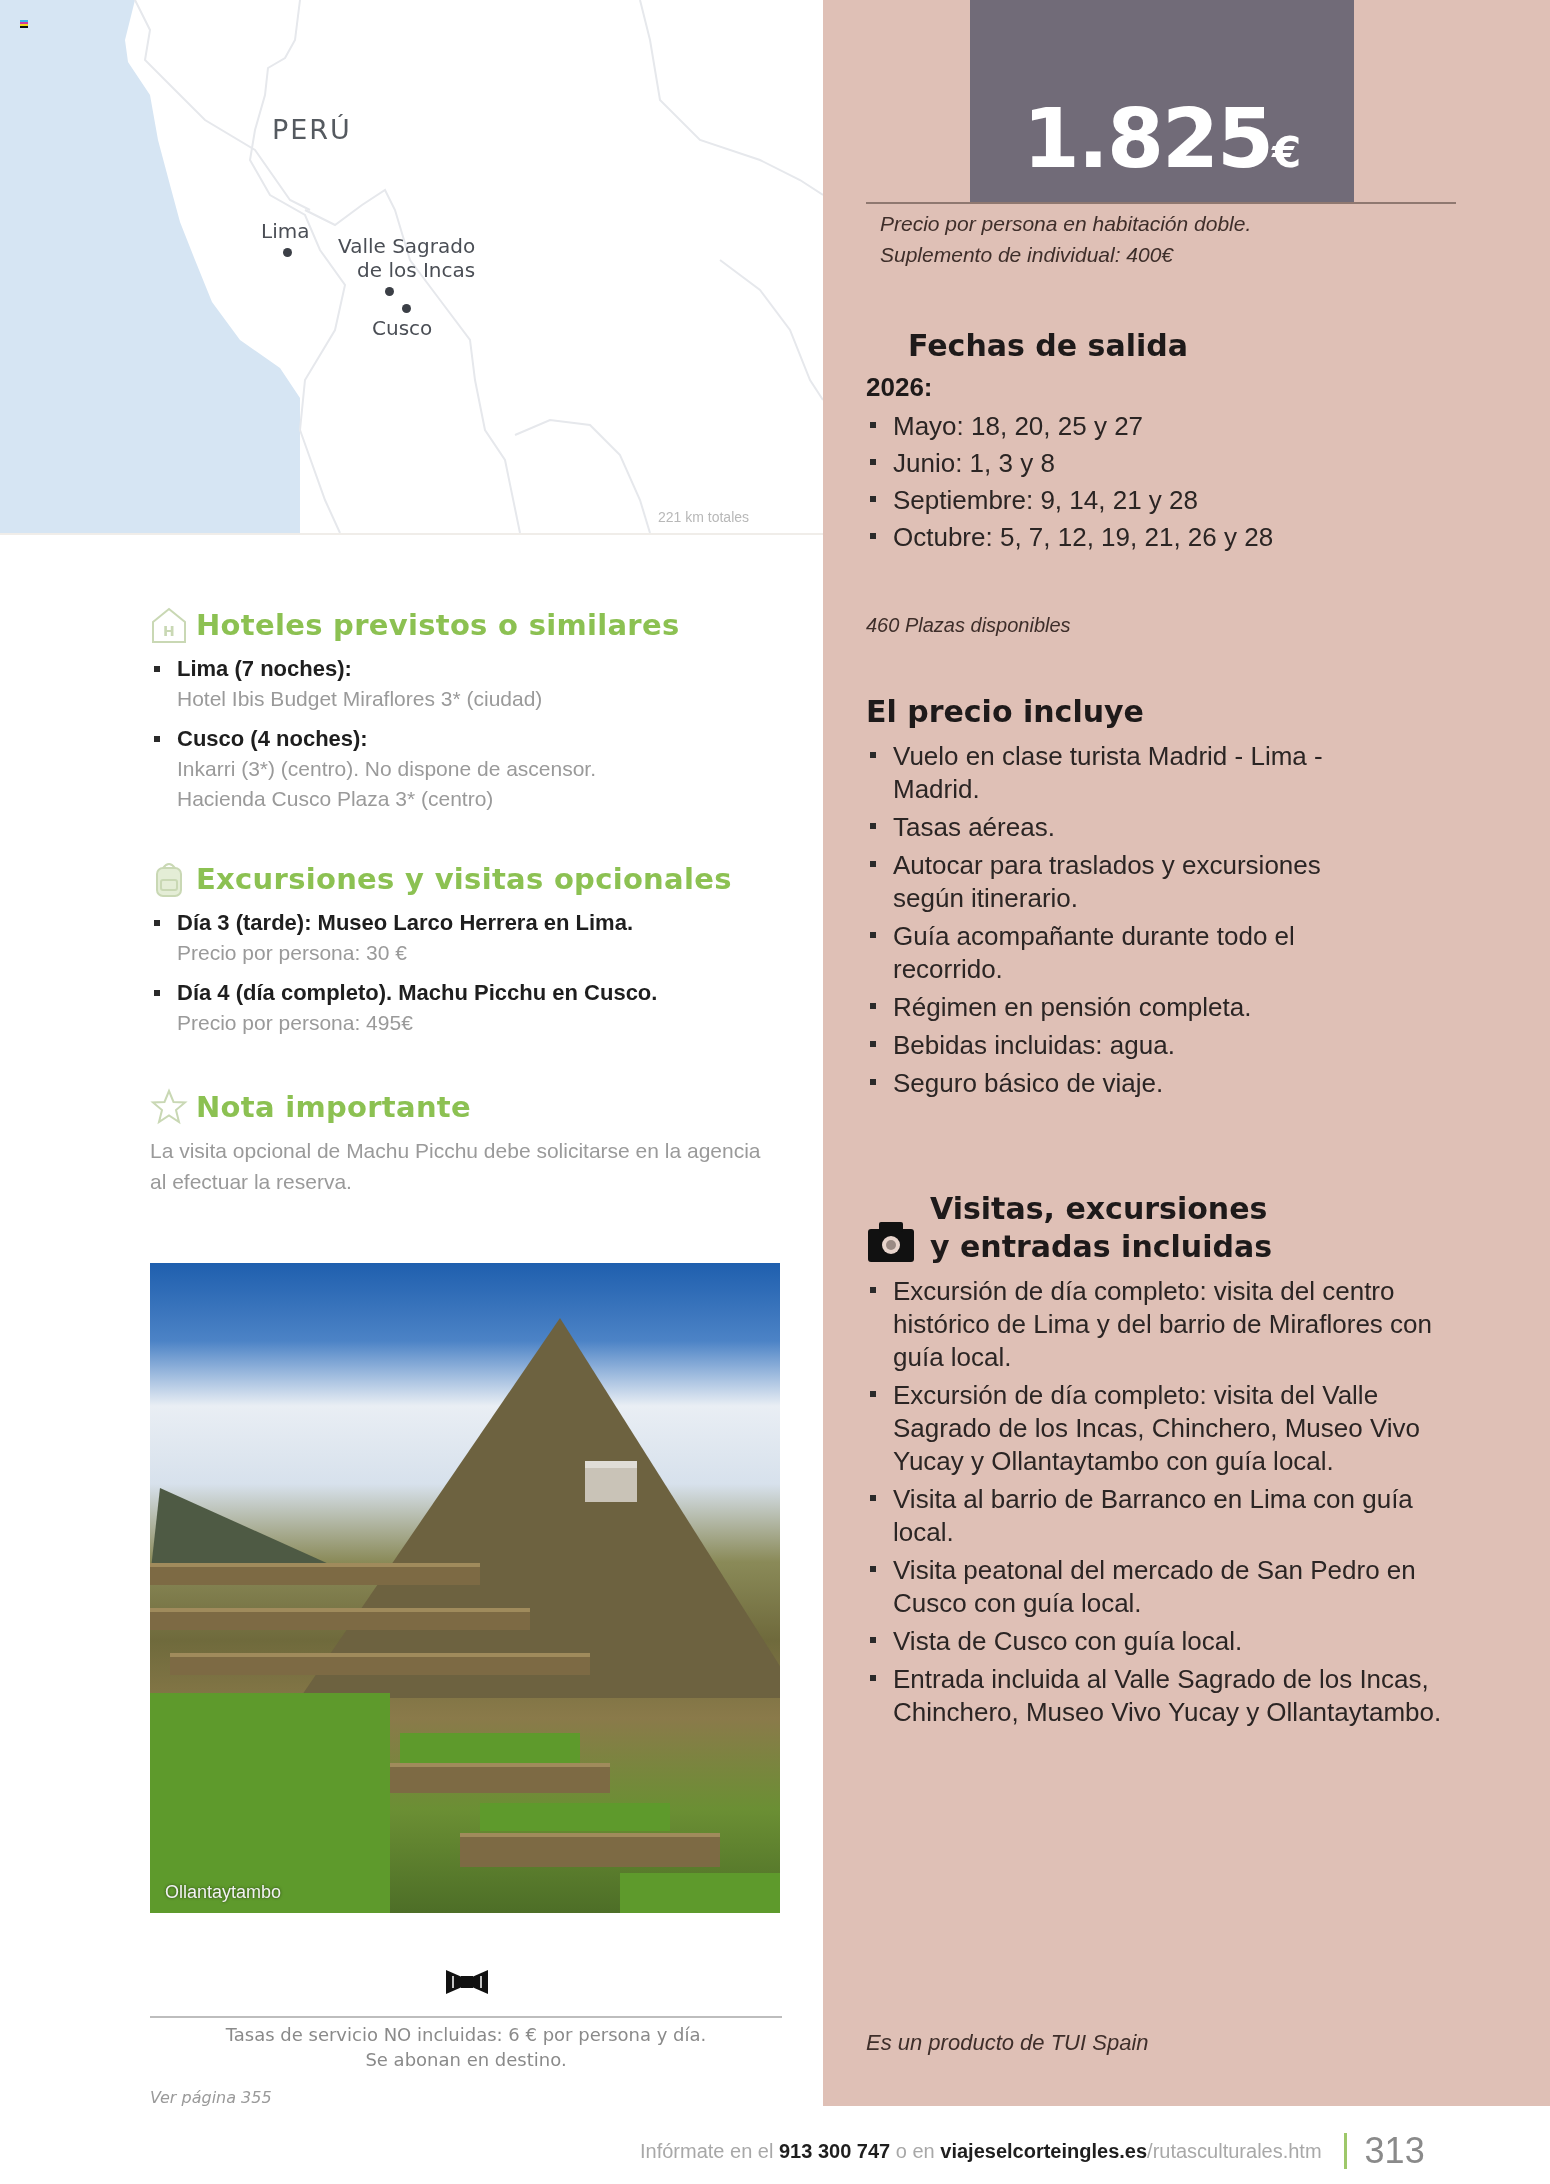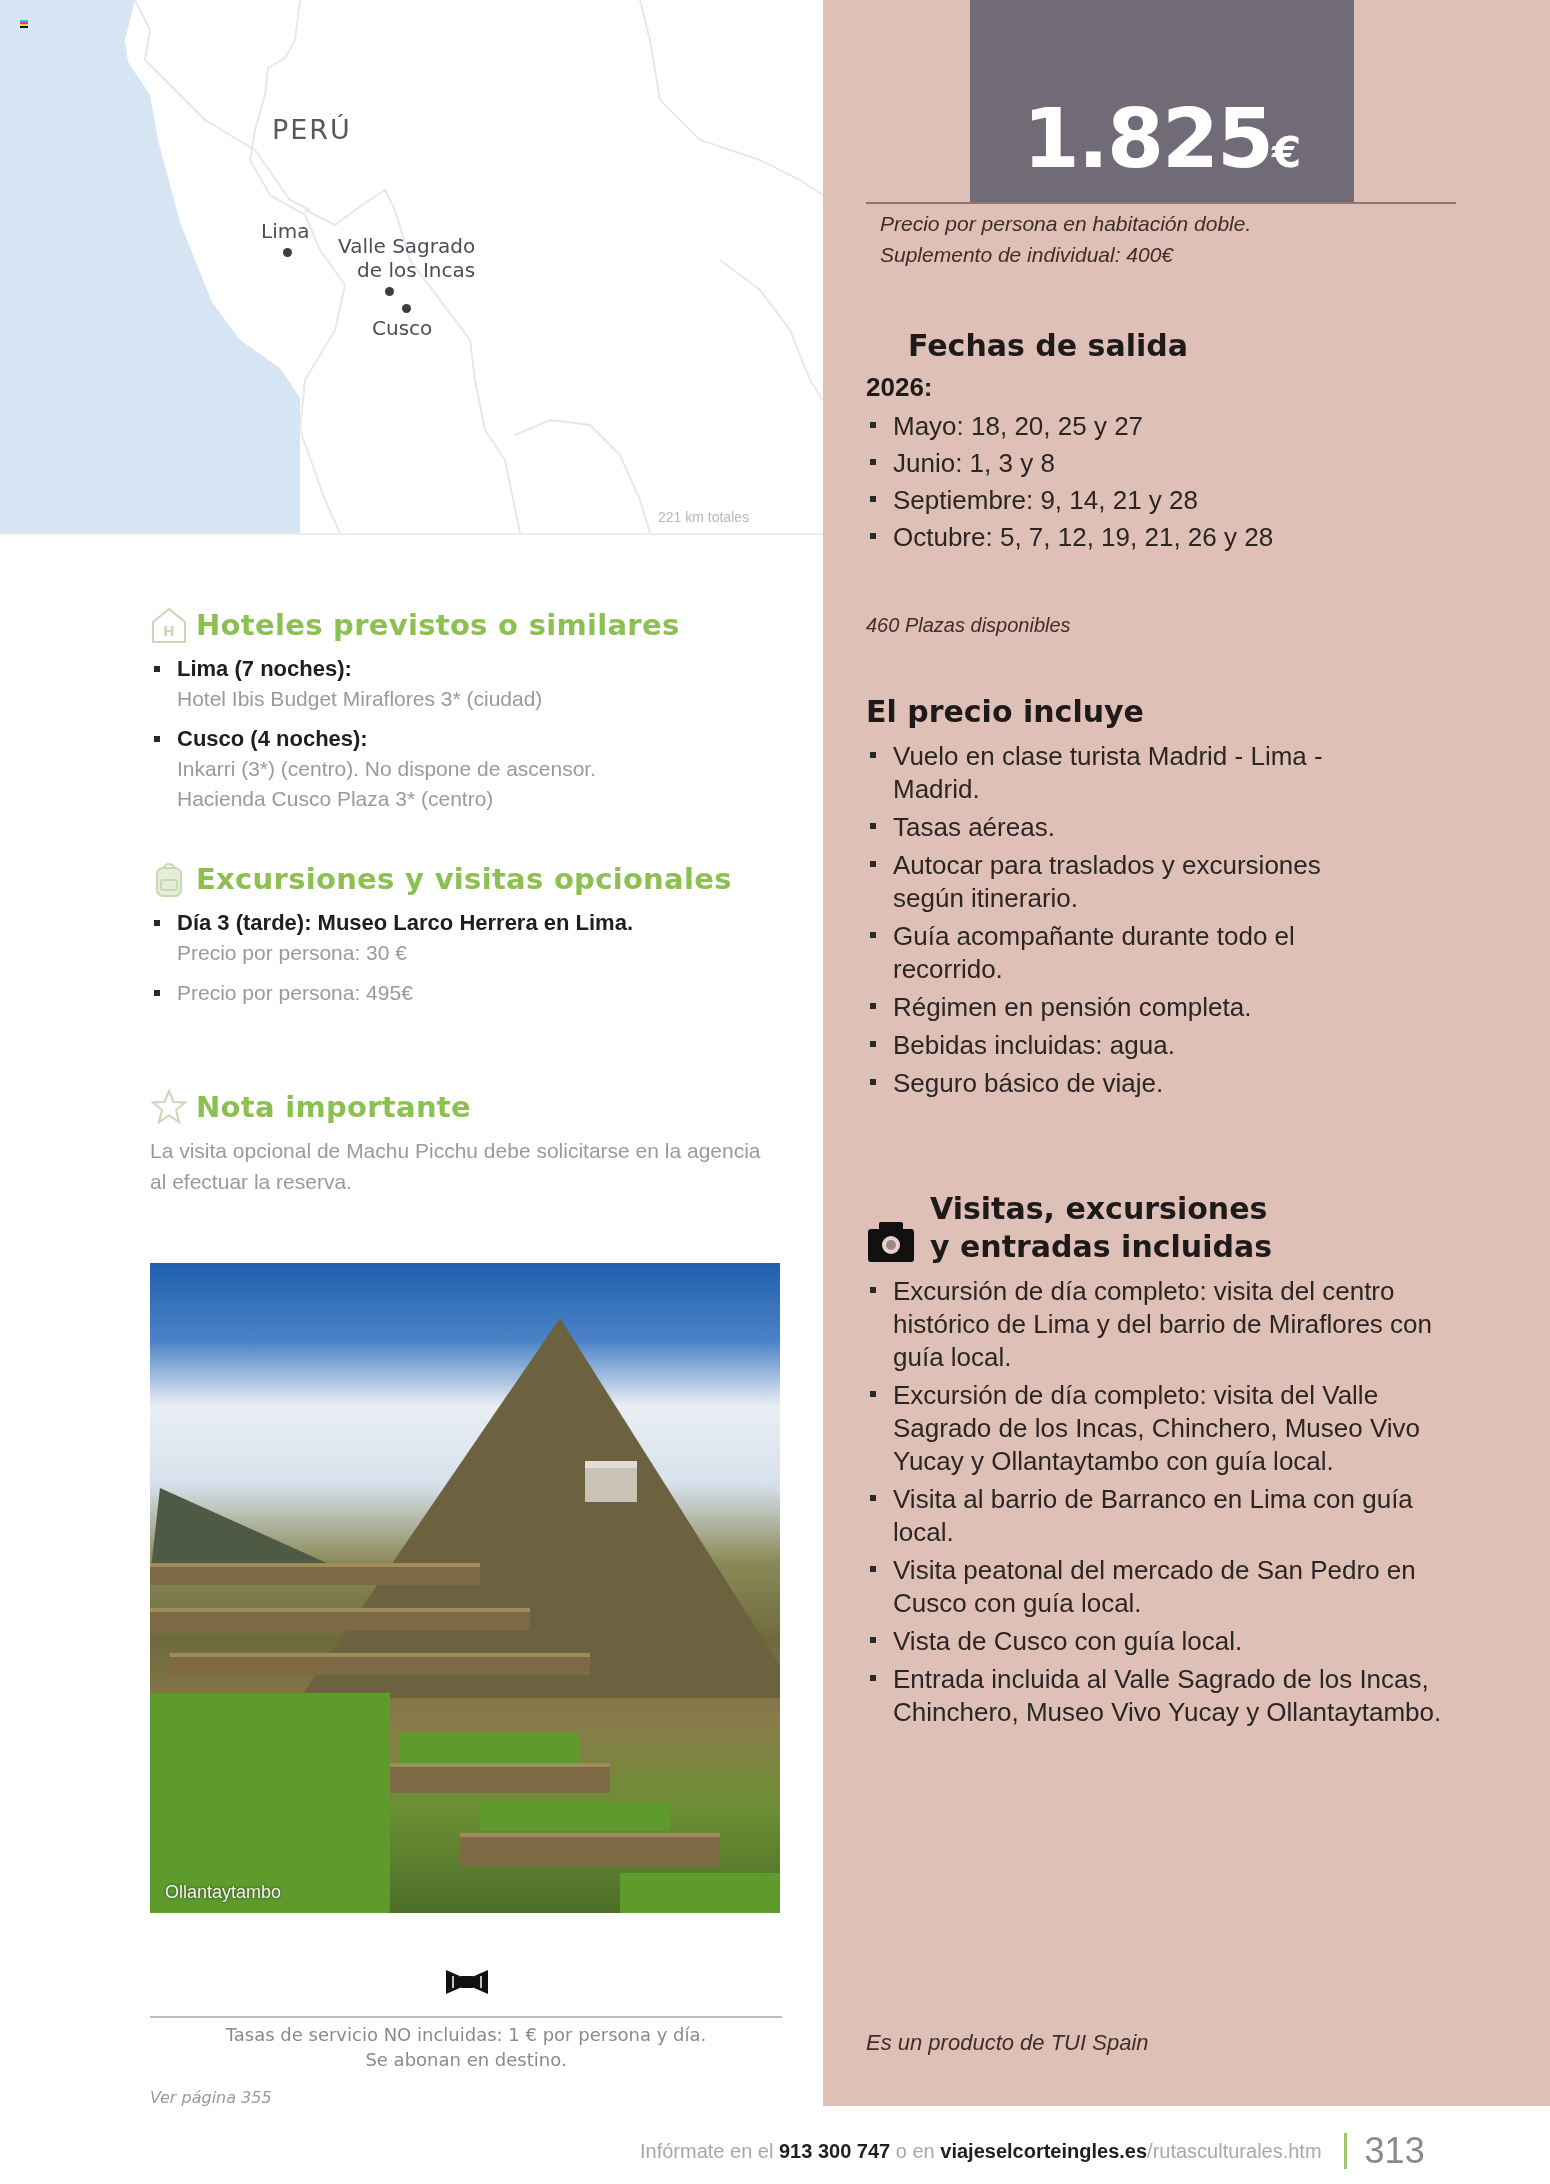--- a/index.html
+++ b/index.html
@@ -236,20 +236,21 @@
     <rect x="11" y="20" width="16" height="10" rx="2" fill="none" stroke="#c9d8b4" stroke-width="2"></rect>
   </svg>
   <span>Excursiones y visitas opcionales</span>
 </div>
 <ul class="blist left-list abs" style="left:150px; top:908px; width:640px;">
   <li>
     <span class="lead">Día 3 (tarde): Museo Larco Herrera en Lima.</span>
     <span class="sub">Precio por persona: 30 €</span>
   </li>
   <li>
+    <span class="lead">Día 4 (día completo). Machu Picchu en Cusco.</span>
     <span class="sub">Precio por persona: 495€</span>
   </li>
 </ul>
 
 <div class="sec-head" style="left:150px; top:1088px;">
   <svg class="ico" viewBox="0 0 38 38">
     <path d="M19,3 L23.5,14 L35,14.5 L26,22 L29,34 L19,27.5 L9,34 L12,22 L3,14.5 L14.5,14 Z" fill="none" stroke="#c9d8b4" stroke-width="2"></path>
   </svg>
   <span>Nota importante</span>
 </div>
@@ -273,21 +274,21 @@
 
 <svg id="bowtie-icon" class="abs" viewBox="0 0 46 28">
   <path d="M2,2 L18,9 L18,19 L2,26 Z" fill="#111"></path>
   <path d="M44,2 L28,9 L28,19 L44,26 Z" fill="#111"></path>
   <rect x="17" y="8" width="12" height="12" fill="#111"></rect>
   <line x1="9" y1="8" x2="9" y2="20" stroke="#fff" stroke-width="1.5"></line>
   <line x1="37" y1="8" x2="37" y2="20" stroke="#fff" stroke-width="1.5"></line>
 </svg>
 <div id="hr-left" class="abs"></div>
 <div id="tasas" class="abs">
-  <div>Tasas de servicio NO incluidas: 1 € por persona y día.</div>
+  <div>Tasas de servicio NO incluidas: 6 € por persona y día.</div>
   <div>Se abonan en destino.</div>
 </div>
 <div id="ver-pagina" class="abs">Ver página 355</div>
 
 <div id="footer" class="abs">
   <span>Infórmate en el </span>&nbsp;
   <b>913 300 747</b>&nbsp;
   <span> o en </span>&nbsp;
   <span><b>viajeselcorteingles.es</b><span>/rutasculturales.htm</span></span>
   <span class="sep"></span>

